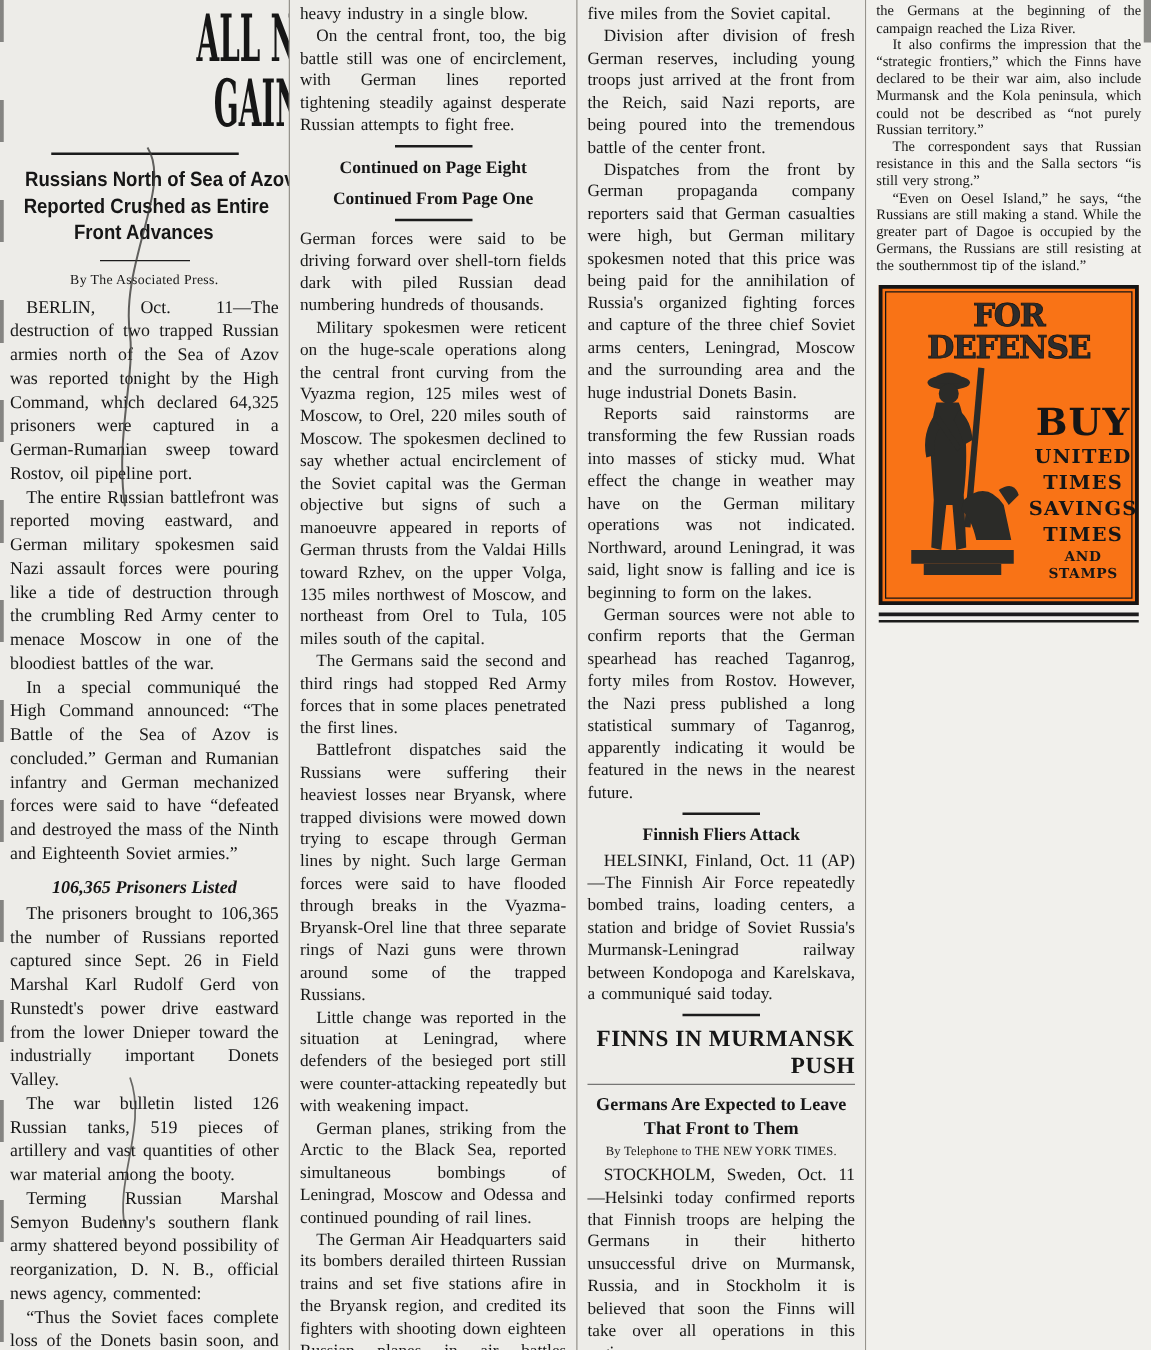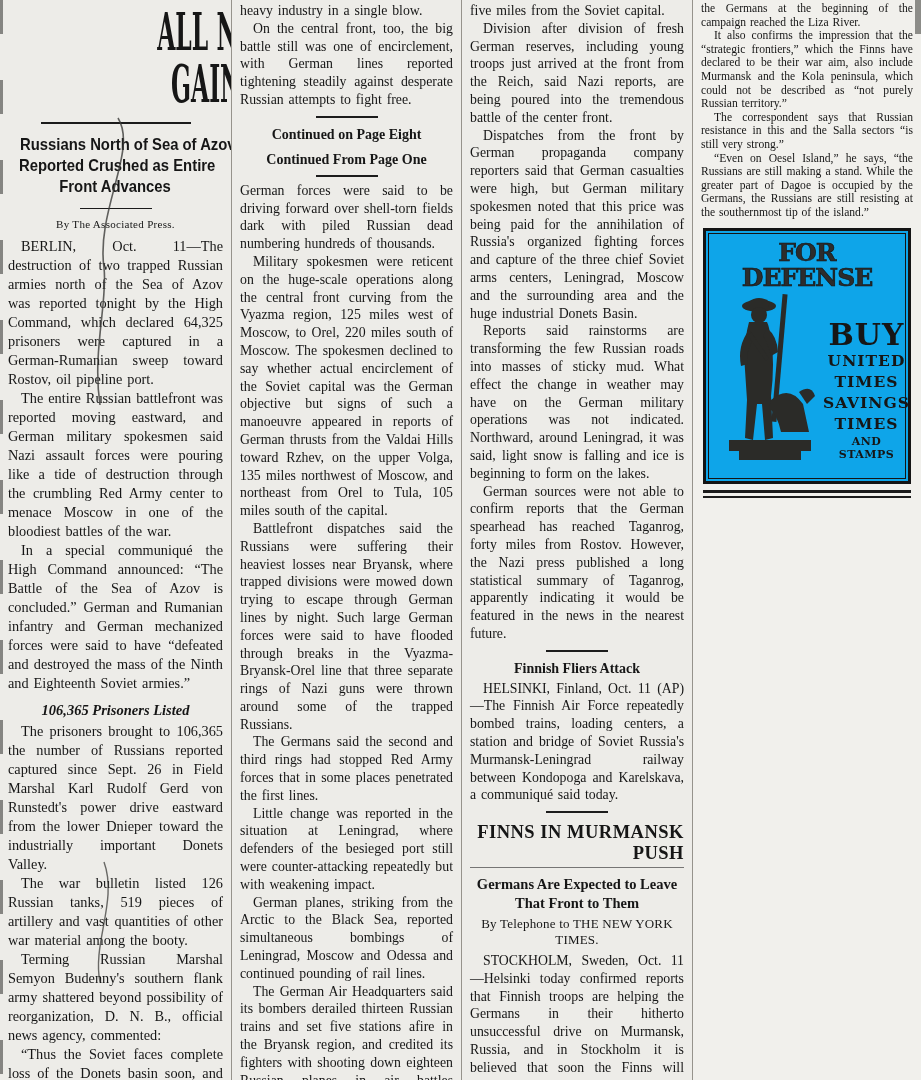--- a/index.html
+++ b/index.html
@@ -24,39 +24,39 @@
   .col--4 .para{font-size:11.6px;line-height:13.6px;word-spacing:1px;}
 
   .subhead{margin:9px 0 3px;text-align:center;font-weight:bold;text-indent:0;}
   .col--1 .subhead{font-size:14.5px;font-style:italic;}
   .col--2 .subhead,.col--3 .subhead{font-size:14px;}
 
   .rule-sep{width:62px;margin:7px auto 5px;border-top:2px solid #1c1c1c;height:0;}
 
   .sub-article-headline{margin:9px 0 2px;text-align:right;font-weight:bold;font-size:18.5px;letter-spacing:.5px;text-indent:0;border-bottom:1px solid rgba(20,20,20,.55);padding-bottom:3px;}
   .sub-article-deck{margin:7px 6px 3px;text-align:center;font-weight:bold;font-size:14.5px;line-height:1.3;text-indent:0;}
-  .sub-article-byline{margin:3px 0 4px;text-align:center;font-size:13px;letter-spacing:.2px;text-indent:0;}
+  .sub-article-byline{margin:3px 0 4px;text-align:center;font-size:10px;letter-spacing:.2px;text-indent:0;}
 
   
   .masthead{padding-top:4px;}
   .hl{display:block;width:max-content;margin:0 auto;font-family:"DejaVu Serif","Liberation Serif",serif;
       font-weight:bold;font-size:52px;line-height:1.0;white-space:nowrap;
       transform:scaleX(.45);transform-origin:center;letter-spacing:0;}
   .hl-rule{width:150px;margin:12px auto 10px;border-top:2px solid #1b1b1b;height:0;}
   .deck-line{display:block;width:max-content;margin:0 auto;font-family:"Liberation Sans",sans-serif;
       font-weight:bold;font-size:16.5px;line-height:21px;transform:scaleX(.9);transform-origin:center;white-space:nowrap;}
   .deck-rule{width:72px;margin:11px auto 9px;border-top:1.5px solid #1b1b1b;height:0;}
   .byline{font-size:11px;text-align:center;letter-spacing:.3px;margin:0 0 7px;}
 
   
-  .ad{margin:8px 2px 0 2px;border:3px solid #141414;padding:2px;background:#0ea5e9;}
+  .ad{margin:8px 2px 0 2px;border:3px solid #141414;padding:2px;background:#f97316;}
   .ad-inner{border:1px solid #141414;padding:4px 4px 8px;}
   .ad-header{text-align:center;font-family:"DejaVu Serif",serif;font-weight:bold;font-size:25px;letter-spacing:-1px;
       -webkit-text-stroke:.6px #111;color:#2c2c2c;line-height:1;margin:2px 0 2px;}
-  .ad-body{display:flex;align-items:flex-start;}
+  .ad-body{display:flex;align-items:center;}
   .ad-fig{flex:0 0 auto;margin-left:2px;}
   .ad-text{flex:1;text-align:center;padding-top:28px;font-family:"DejaVu Serif",serif;}
   .ad-buy{font-weight:bold;font-size:30px;line-height:1;letter-spacing:1px;}
   .ad-line{font-weight:bold;font-size:15.5px;line-height:21px;letter-spacing:1px;}
   .ad-stamps{font-weight:bold;font-size:11px;letter-spacing:.5px;margin-top:1px;}
   .ad-bottom-rule{margin:6px 2px 0 2px;height:3px;border-top:3px solid #1c1c1c;border-bottom:2px solid #1c1c1c;}
 
   
   .pen-marks{position:absolute;left:0;top:0;pointer-events:none;}
   .scan-edge-left{position:absolute;left:0;top:0;width:3px;height:100%;
@@ -94,22 +94,22 @@
   <div class="col col--2">
     <div>
         <p class="para cont">heavy industry in a single blow.</p>
         <p class="para">On the central front, too, the big battle still was one of encirclement, with German lines reported tightening steadily against desperate Russian attempts to fight free.</p>
         <div class="rule-sep"></div>
         <p class="subhead">Continued on Page Eight</p>
         <p class="subhead">Continued From Page One</p>
         <div class="rule-sep"></div>
         <p class="para cont">German forces were said to be driving forward over shell-torn fields dark with piled Russian dead numbering hundreds of thousands.</p>
         <p class="para">Military spokesmen were reticent on the huge-scale operations along the central front curving from the Vyazma region, 125 miles west of Moscow, to Orel, 220 miles south of Moscow. The spokesmen declined to say whether actual encirclement of the Soviet capital was the German objective but signs of such a manoeuvre appeared in reports of German thrusts from the Valdai Hills toward Rzhev, on the upper Volga, 135 miles northwest of Moscow, and northeast from Orel to Tula, 105 miles south of the capital.</p>
+        <p class="para">The Germans said the second and third rings had stopped Red Army forces that in some places penetrated the first lines.</p>
         <p class="para">Battlefront dispatches said the Russians were suffering their heaviest losses near Bryansk, where trapped divisions were mowed down trying to escape through German lines by night. Such large German forces were said to have flooded through breaks in the Vyazma-Bryansk-Orel line that three separate rings of Nazi guns were thrown around some of the trapped Russians.</p>
-        <p class="para">The Germans said the second and third rings had stopped Red Army forces that in some places penetrated the first lines.</p>
         <p class="para">Little change was reported in the situation at Leningrad, where defenders of the besieged port still were counter-attacking repeatedly but with weakening impact.</p>
         <p class="para">German planes, striking from the Arctic to the Black Sea, reported simultaneous bombings of Leningrad, Moscow and Odessa and continued pounding of rail lines.</p>
         <p class="para">The German Air Headquarters said its bombers derailed thirteen Russian trains and set five stations afire in the Bryansk region, and credited its fighters with shooting down eighteen Russian planes in air battles yesterday and destroying thirty-four on the ground. Anti-aircraft guns were said to have knocked down three other Russian planes.</p>
       </div>
   </div>
 
   <div class="col col--3">
     <div>
         <p class="para cont">five miles from the Soviet capital.</p>
         <p class="para">Division after division of fresh German reserves, including young troops just arrived at the front from the Reich, said Nazi reports, are being poured into the tremendous battle of the center front.</p>

